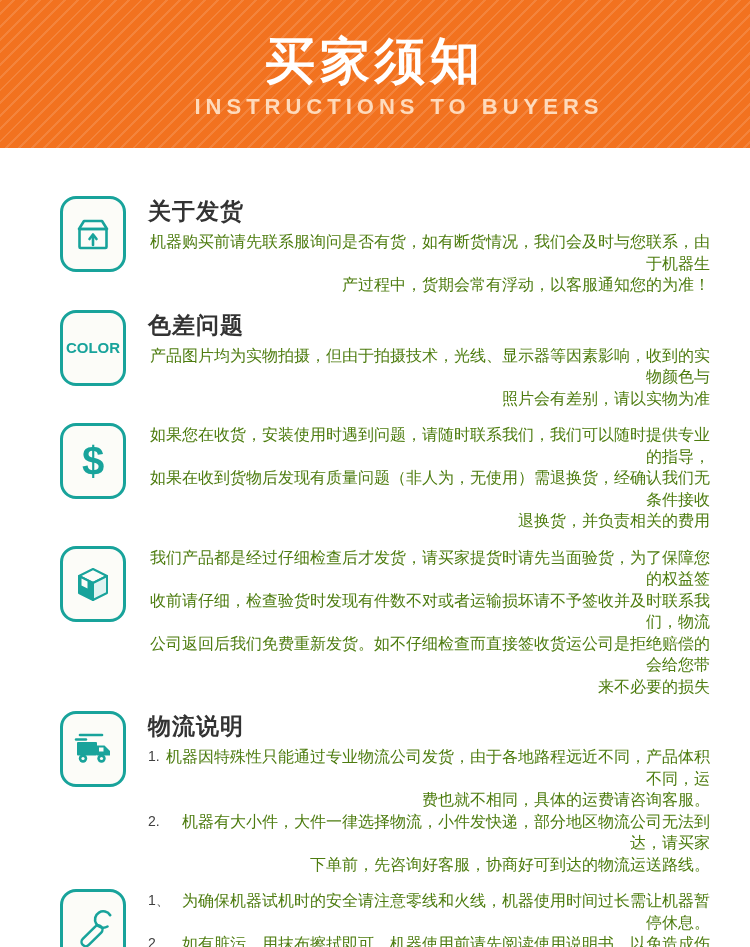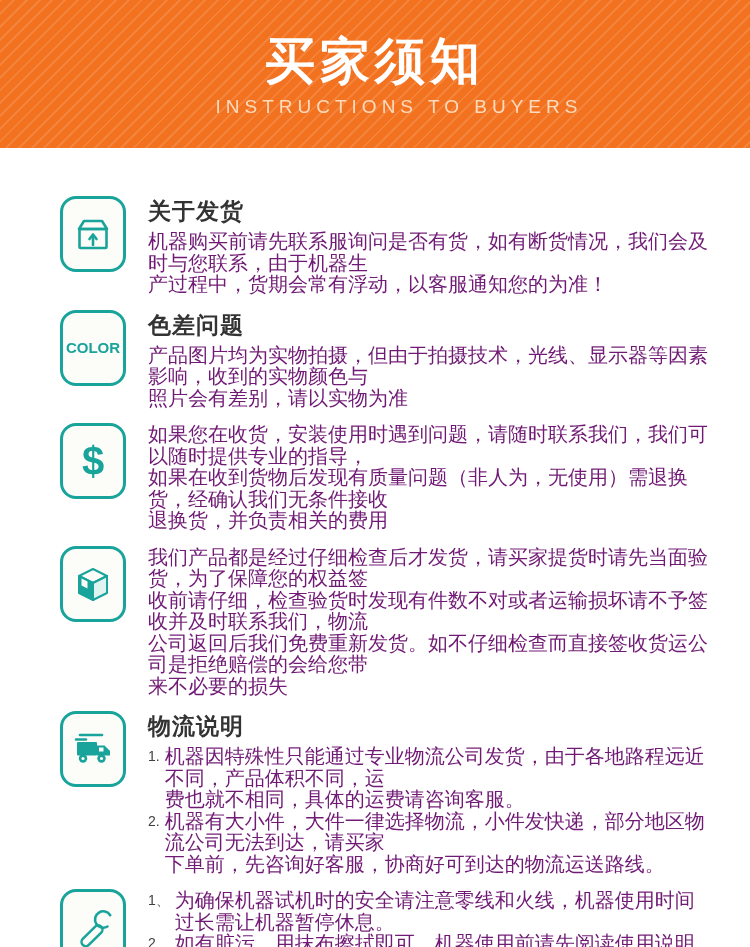--- a/index.html
+++ b/index.html
@@ -30,23 +30,23 @@
   .banner-title {
     margin-top: 33px;
     font-size: 50px;
     line-height: 56px;
     font-weight: 700;
     color: #ffffff;
     letter-spacing: 5px;
   }
   .banner-subtitle {
     margin-top: 6px;
-    font-size: 19px;
+    font-size: 22px;
     line-height: 24px;
-    font-weight: 400;
+    font-weight: 700;
     color: rgba(255,232,210,0.88);
     letter-spacing: 5px;
     margin-left: 48px;
   }
 
   
   .content {
     padding: 48px 40px 40px 60px;
   }
   .section {
@@ -84,26 +84,27 @@
   .sec-body-wrap { flex: 1; min-width: 0; padding-top: 1px; }
   .sec-title {
     font-size: 23px;
     line-height: 28px;
     font-weight: 600;
     color: #333333;
     letter-spacing: 1px;
     margin-bottom: 6px;
   }
   .sec-text {
-    font-size: 20px;
+    font-size: 16px;
     line-height: 21.5px;
-    color: #701a75;
+    color: #4d7c0f;
     white-space: pre-line;
     width: 590px;
     max-width: 100%;
+    text-align: right;
   }
   .li-row { display: flex; align-items: flex-start; }
   .li-marker {
     flex: 0 0 auto;
     font-size: 14px;
     line-height: 21.5px;
     color: #3F3F3F;
     margin-right: 5px;
     white-space: nowrap;
   }

